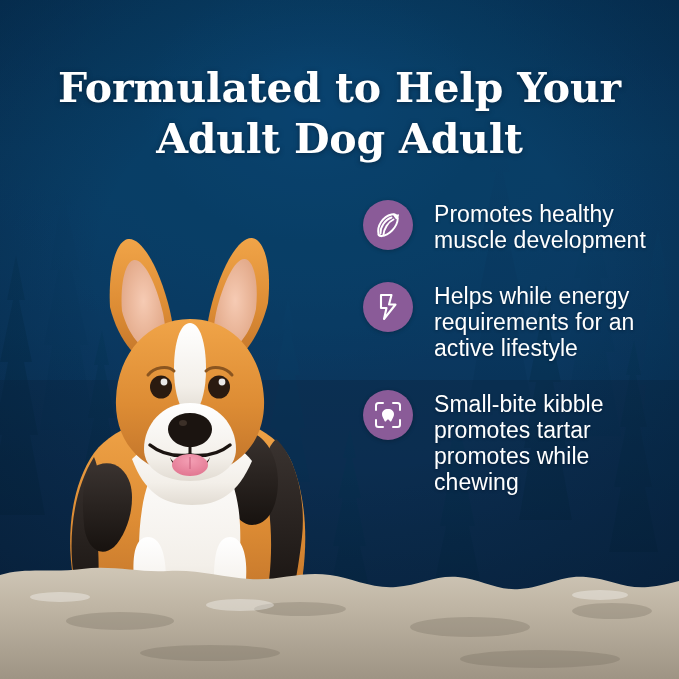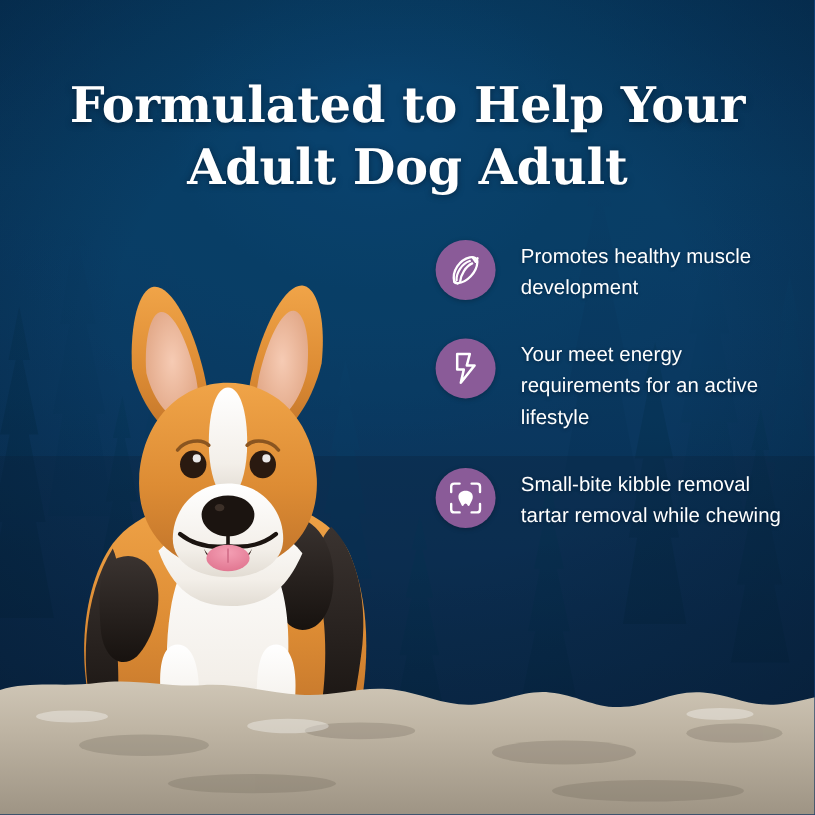--- a/index.html
+++ b/index.html
@@ -6,21 +6,21 @@
     margin: 0;
     padding: 0;
     background: #04223f;
   }
   #stage {
     position: relative;
     width: 679px;
     height: 679px;
     overflow: hidden;
     font-family: "Liberation Sans", sans-serif;
-    background: #3b82f6;
+    background: #ec4899;
   }
 
   
   .sky {
     position: absolute;
     inset: 0;
     background:
       radial-gradient(ellipse 70% 55% at 46% 16%, #0a4775 0%, #084068 36%, rgba(8,58,96,0) 72%),
       linear-gradient(180deg, #073a63 0%, #0a3f69 22%, #0b3961 46%, #0c2f55 68%, #0d2a4c 85%, #0e2747 100%);
   }
@@ -89,21 +89,21 @@
     display: flex;
     align-items: center;
     justify-content: center;
     margin-right: 21px;
     box-shadow: 0 1px 4px rgba(0,0,0,0.25);
   }
   .badge svg { display: block; }
 
   .benefit-text {
     color: #ffffff;
-    font-size: 17px;
+    font-size: 23px;
     line-height: 26px;
     letter-spacing: 0.05px;
     padding-top: 1px;
     text-shadow: 0 1px 3px rgba(2,18,36,0.45);
   }
 
   
   .dog {
     position: absolute;
     left: 24px;
@@ -287,32 +287,32 @@
     </div>
 
     <div class="benefit">
       <div class="badge">
         <span>
           <svg width="30" height="30" viewBox="0 0 30 30" fill="none" stroke="#ffffff" stroke-width="2.1" stroke-linecap="round" stroke-linejoin="round">
             <path d="M18.5 3 L8 3 L8 16 L13.5 16 L11 27 L22.5 12.5 L16 12.5 Z"></path>
           </svg>
         </span>
       </div>
-      <div class="benefit-text">Your meet energy requirements for an active lifestyle</div>
+      <div class="benefit-text">Helps while energy requirements for an active lifestyle</div>
     </div>
 
     <div class="benefit">
       <div class="badge">
         <span>
           <svg width="32" height="32" viewBox="0 0 32 32" fill="none" stroke="#ffffff" stroke-width="2" stroke-linecap="round" stroke-linejoin="round">
             <path d="M4 11 L4 6.5 C4 5.1 5.1 4 6.5 4 L11 4"></path>
             <path d="M21 4 L25.5 4 C26.9 4 28 5.1 28 6.5 L28 11"></path>
             <path d="M28 21 L28 25.5 C28 26.9 26.9 28 25.5 28 L21 28"></path>
             <path d="M11 28 L6.5 28 C5.1 28 4 26.9 4 25.5 L4 21"></path>
             <path d="M16 10 C12.4 10 10 12.1 10 15 C10 17 10.9 18.4 11.8 20.2 C12.4 21.4 12.7 22.6 13.5 22.6 C14.5 22.6 14.5 20.5 16 20.5 C17.5 20.5 17.5 22.6 18.5 22.6 C19.3 22.6 19.6 21.4 20.2 20.2 C21.1 18.4 22 17 22 15 C22 12.1 19.6 10 16 10 Z" fill="#ffffff" stroke="none"></path>
           </svg>
         </span>
       </div>
-      <div class="benefit-text">Small-bite kibble removal tartar removal while chewing</div>
+      <div class="benefit-text">Small-bite kibble promotes tartar promotes while chewing</div>
     </div>
 
   </div>
 </div>
 
 </body></html>

